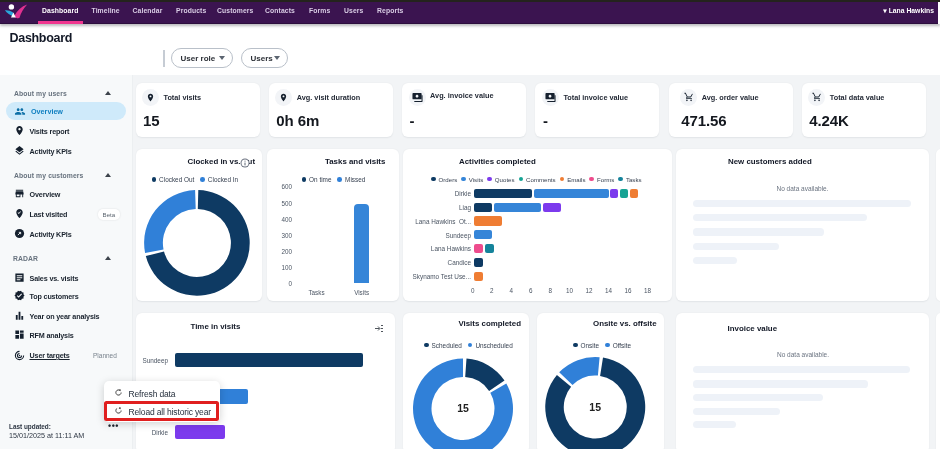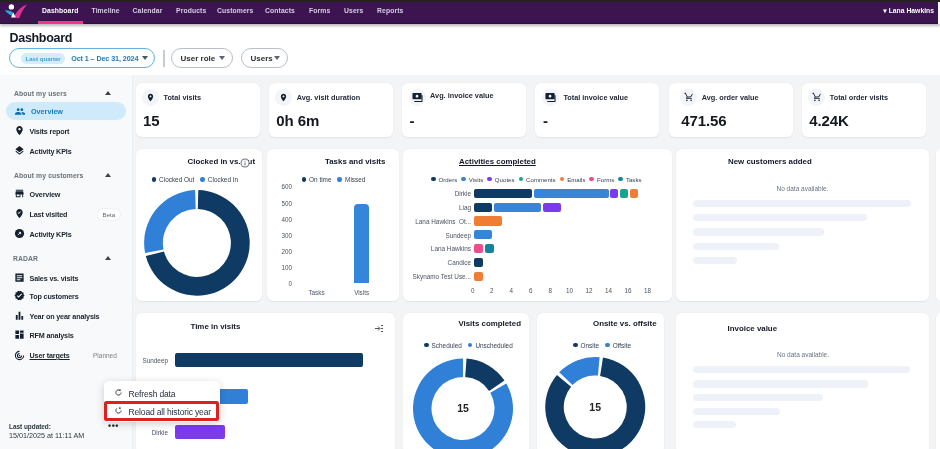--- a/index.html
+++ b/index.html
@@ -73,25 +73,20 @@
   <span class="navitem" style="left:309px;">Forms</span>
   <span class="navitem" style="left:344px;">Users</span>
   <span class="navitem" style="left:377px;">Reports</span>
   <div class="abs" id="navunderline"></div>
   <span class="abs" id="user">▾ Lana Hawkins</span>
 </div>
 <div class="abs" id="topline"></div>
 <div class="abs" style="left:938.4px; top:1.5px; width:1.6px; height:22px; background:#fff; z-index:7;"></div>
 <div class="abs" id="pagehead">
   <span class="abs" id="title">Dashboard</span>
-  <div class="chip" id="datechip">
-      <span id="lqpill">Last quarter</span>
-      <span id="datetext">Oct 1 – Dec 31, 2024</span>
-      <span class="caret"></span>
-    </div>
   <div class="abs" id="vdiv"></div>
   <div class="chip" id="rolechip">
       <span class="chiptext">User role</span>
       <span class="caret"></span>
     </div>
   <div class="chip" id="userschip">
       <span class="chiptext">Users</span>
       <span class="caret"></span>
     </div>
 </div>
@@ -199,21 +194,21 @@
       <path fill="#15202e" d="M7 18c-1.1 0-1.99.9-1.99 2S5.9 22 7 22s2-.9 2-2-.9-2-2-2zm10 0c-1.1 0-1.99.9-1.99 2s.89 2 1.99 2 2-.9 2-2-.9-2-2-2zm-9.83-3.25l.03-.12.9-1.63h7.45c.75 0 1.41-.41 1.75-1.03l3.86-7.01L19.42 4h-.01l-1.1 2-2.76 5H8.53l-.13-.27L6.16 6l-.95-2-.94-2H1v2h2l3.6 7.59-1.35 2.45c-.16.28-.25.61-.25.96 0 1.1.9 2 2 2h12v-2H7.42c-.13 0-.25-.11-.25-.25z"></path>
     </svg>
   </div>
 <span class="kpi-label" style="left:701.7px; top:92.5px;">Avg. order value</span>
 <span class="kpi-value" style="left:681.2px; top:112px;">471.56</span>
 <div class="kpi-icon" style="left:808.3px; top:88.5px;">
     <svg width="10" height="10" viewBox="0 0 24 24">
       <path fill="#15202e" d="M7 18c-1.1 0-1.99.9-1.99 2S5.9 22 7 22s2-.9 2-2-.9-2-2-2zm10 0c-1.1 0-1.99.9-1.99 2s.89 2 1.99 2 2-.9 2-2-.9-2-2-2zm-9.83-3.25l.03-.12.9-1.63h7.45c.75 0 1.41-.41 1.75-1.03l3.86-7.01L19.42 4h-.01l-1.1 2-2.76 5H8.53l-.13-.27L6.16 6l-.95-2-.94-2H1v2h2l3.6 7.59-1.35 2.45c-.16.28-.25.61-.25.96 0 1.1.9 2 2 2h12v-2H7.42c-.13 0-.25-.11-.25-.25z"></path>
     </svg>
   </div>
-<span class="kpi-label" style="left:829.8px; top:92.5px;">Total order visits</span>
+<span class="kpi-label" style="left:829.8px; top:92.5px;">Total data value</span>
 <span class="kpi-value" style="left:809.3px; top:112px;">4.24K</span>
 
 <div class="card" id="c-clocked" style="left:135.5px; top:148.5px; width:126.5px; height:152.5px;"></div>
 <div class="card" id="c-tasks" style="left:267.2px; top:148.5px; width:131.8px; height:152.5px;"></div>
 <div class="card" id="c-act" style="left:403px; top:148.5px; width:268.5px; height:152.5px;"></div>
 <div class="card" id="c-newcust" style="left:675.8px; top:148.5px; width:253.2px; height:152.5px;"></div>
 <div class="card" style="left:936px; top:148.5px; width:10px; height:152.5px;"></div>
 
 <div class="card" id="c-time" style="left:135.5px; top:312.5px; width:259px; height:140px;"></div>
 <div class="card" id="c-vc" style="left:402.5px; top:312.5px; width:126.5px; height:140px;"></div>
@@ -240,21 +235,21 @@
 <div class="axlbl" style="left:278px; top:199.5px; width:14px; text-align:right;">500</div>
 <div class="axlbl" style="left:278px; top:215.6px; width:14px; text-align:right;">400</div>
 <div class="axlbl" style="left:278px; top:231.7px; width:14px; text-align:right;">300</div>
 <div class="axlbl" style="left:278px; top:247.8px; width:14px; text-align:right;">200</div>
 <div class="axlbl" style="left:278px; top:263.9px; width:14px; text-align:right;">100</div>
 <div class="axlbl" style="left:278px; top:280px; width:14px; text-align:right;">0</div>
 <div class="abs" style="left:353.6px; top:203.5px; width:15.7px; height:79.5px; background:#3585d8; border-radius:4px 4px 0 0;"></div>
 <div class="axlbl" style="left:304.5px; top:288.9px; width:24px; text-align:center;">Tasks</div>
 <div class="axlbl" style="left:349.6px; top:288.9px; width:24px; text-align:center;">Visits</div>
 
-<span class="cardtitle" style="left:413px; top:156.5px;text-decoration:underline;">Activities completed</span>
+<span class="cardtitle" style="left:413px; top:156.5px;">Activities completed</span>
 <div class="legend" style="left:431px; top:175.5px; font-size:6.1px;">
   <span class="ldot" style="background:#0e3a63;"></span>Orders
   <span class="ldot" style="background:#3585d8; margin-left:4px;"></span>Visits
   <span class="ldot" style="background:#7c3aed; margin-left:4px;"></span>Quotes
   <span class="ldot" style="background:#16a394; margin-left:4px;"></span>Comments
   <span class="ldot" style="background:#ef7d33; margin-left:4px;"></span>Emails
   <span class="ldot" style="background:#ee4c8d; margin-left:4px;"></span>Forms
   <span class="ldot" style="background:#15839b; margin-left:4px;"></span>Tasks
 </div>
 <div class="hlbl" style="left:411px; top:190.2px; width:60px;">Dirkie</div>

